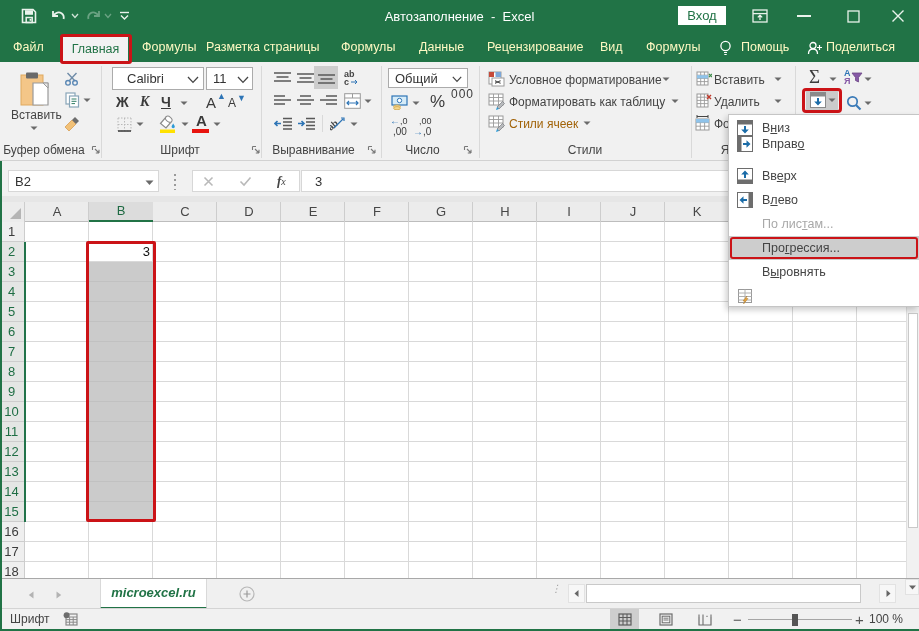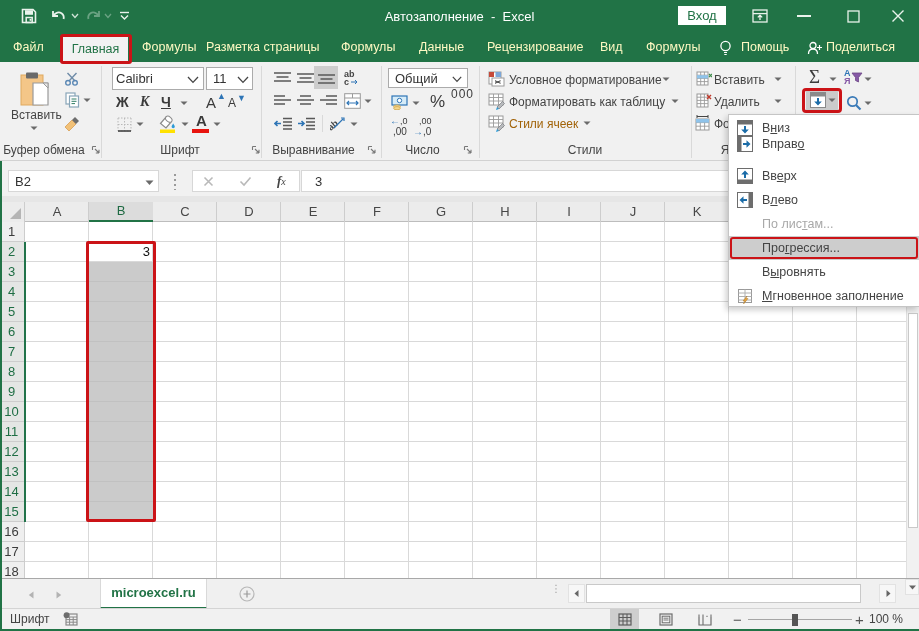--- a/index.html
+++ b/index.html
@@ -9,21 +9,21 @@
 
 #titlebar { left:0; top:0; width:919px; height:33px; background:#217346; }
 #tabrow { left:0; top:33px; width:919px; height:29px; background:#217346; }
 .tab { position:absolute; top:0; height:29px; line-height:29px; color:#fef9c3; font-size:12.5px; }
 #ribbon { left:0; top:62px; width:919px; height:99px; background:#f1f1f1; border-bottom:1px solid #d2d2d2; }
 .gdiv { position:absolute; top:4px; height:92px; width:1px; background:#d9d9d9; }
 .glabel { position:absolute; top:81px; height:16px; font-size:12px; color:#444; text-align:center; }
 .launch { position:absolute; top:82px; width:12px; height:12px; }
 #fxbar { left:0; top:161px; width:919px; height:35px; background:#f1f1f1; }
 #gridarea { left:0; top:196px; width:919px; height:382px; background:#fff; }
-#sheetbar { left:0; top:578px; width:919px; height:30px; background:#f0f0f0; border-top:1px solid #a8a8a8;}
+#sheetbar { left:0; top:578px; width:919px; height:30px; background:#f0f0f0; border-top:1px solid #a8a8a8;font-style:italic;}
 #statusbar { left:0; top:608px; width:919px; height:21px; background:#f1f1f1; border-top:1px solid #d4d4d4; }
 #greenbottom { left:0; top:629px; width:919px; height:2px; background:#217346; }
 #greenleft { left:0; top:161px; width:1.5px; height:468px; background:#217346; }
 .menu-item { position:absolute; left:0; width:100%; height:24px; line-height:24px; font-size:12.5px; color:#444; }
 .mi-txt { position:absolute; left:33px; top:0; }
 .mi-ico { position:absolute; left:8px; top:4px; width:16px; height:16px; }
 u { text-decoration:underline; }
 .ch { position:absolute; top:6px; width:64px; height:20px; font-size:13px; color:#474747; text-align:center; line-height:20px; }
 .rh { position:absolute; left:0; width:23px; height:20px; font-size:13px; text-align:center; line-height:20px; }
 .rh.sel { color:#17674234; color:#1e6e44; }
@@ -151,21 +151,21 @@
   </svg>
   <svg class="abs" style="left:83px;top:36px" width="8" height="5" viewBox="0 0 8 5">
       <path d="M0.5 0.5 L4 4 L7.5 0.5" fill="#6a6a6a"></path>
     </svg>
   <svg class="abs" style="left:64px;top:53px" width="17" height="17" viewBox="0 0 17 17">
     <path d="M1 12 L8 5 L12 9 L5 16 Z" fill="#f2c177" stroke="#d8a055" stroke-width="0.8"></path>
     <path d="M8 5 L11 2 L15 6 L12 9 Z" fill="#6d6d6d"></path>
   </svg>
 
   <div class="abs" style="left:112px;top:5px;width:92px;height:23px;background:#fff;border:1px solid #ababab">
-    <div class="abs" style="left:3px;top:3px;font-size:13px;color:#333">Calibri</div>
+    <div class="abs" style="left:14px;top:3px;font-size:13px;color:#333">Calibri</div>
     <svg class="abs" style="left:74px;top:8px" width="12" height="8" viewBox="0 0 12 8">
         <path d="M1 1 L6 6.4 L11 1" fill="none" stroke="#444" stroke-width="1.3"></path>
       </svg>
   </div>
   <div class="abs" style="left:206px;top:5px;width:47px;height:23px;background:#fff;border:1px solid #ababab">
     <div class="abs" style="left:6px;top:3px;font-size:13px;color:#333">11</div>
     <svg class="abs" style="left:30px;top:8px" width="12" height="8" viewBox="0 0 12 8">
         <path d="M1 1 L6 6.4 L11 1" fill="none" stroke="#444" stroke-width="1.3"></path>
       </svg>
   </div>
@@ -490,21 +490,20 @@
   </div>
   <div class="menu-item" style="top:145px">
     <span class="mi-txt">В<u>ы</u>ровнять</span>
   </div>
   <div class="menu-item" style="top:169px">
     <svg class="mi-ico" viewBox="0 0 16 16">
         <rect x="1.5" y="1.5" width="13" height="13" fill="#fff" stroke="#9a9a9a" stroke-width="1"></rect>
         <path d="M1.5 5 H14.5 M1.5 8.5 H14.5 M1.5 12 H14.5 M8 1.5 V15" stroke="#b0b0b0" stroke-width="1"></path>
         <path d="M10 8 L6 13 L8 13 L6.5 16 L11 10.5 L8.8 10.5 Z" fill="#e8a33d" stroke="#b07820" stroke-width="0.5"></path>
       </svg>
-    <span class="mi-txt"><u>М</u>гновенное заполнение</span>
   </div>
 </div>
 
 <div class="abs" id="sheetbar">
   <svg class="abs" style="left:28px;top:12px" width="6" height="8" viewBox="0 0 6 8">
       <path d="M5.5 0.5 L0.8 4 L5.5 7.5 Z" fill="#b3b3b3"></path>
     </svg>
   <svg class="abs" style="left:56px;top:12px" width="6" height="8" viewBox="0 0 6 8">
       <path d="M0.5 0.5 L5.2 4 L0.5 7.5 Z" fill="#b3b3b3"></path>
     </svg>

